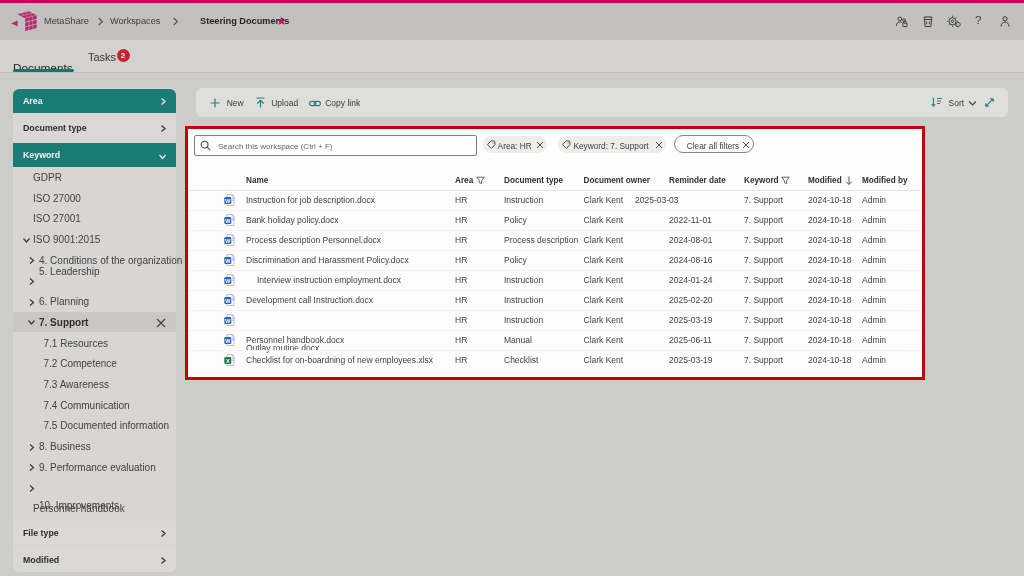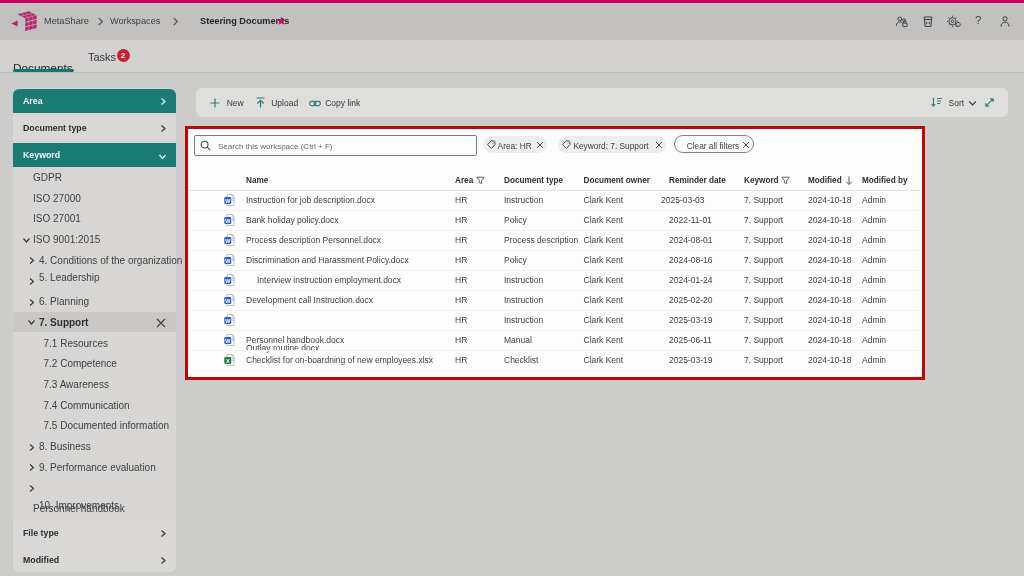--- a/index.html
+++ b/index.html
@@ -123,21 +123,21 @@
     <path d="M1.5,1.5 L4.5,5 L7.5,1.5"></path>
   </svg>
 <div class="titem" style="left:33px; top:234px; ">ISO 9001:2015</div>
 <svg class="abs" style="left:28px; top:256px;" width="7" height="9" viewBox="0 0 7 9" fill="none" stroke="#3a3a3a" stroke-width="1.2">
     <path d="M2,1.5 L5.5,4.5 L2,7.5"></path>
   </svg>
 <div class="titem" style="left:39px; top:255px; ">4. Conditions of the organization</div>
 <svg class="abs" style="left:28px; top:277px;" width="7" height="9" viewBox="0 0 7 9" fill="none" stroke="#3a3a3a" stroke-width="1.2">
     <path d="M2,1.5 L5.5,4.5 L2,7.5"></path>
   </svg>
-<div class="titem" style="left:39px; top:272px; ">5. Leadership</div>
+<div class="titem" style="left:39px; top:266px; ">5. Leadership</div>
 <svg class="abs" style="left:28px; top:298px;" width="7" height="9" viewBox="0 0 7 9" fill="none" stroke="#3a3a3a" stroke-width="1.2">
     <path d="M2,1.5 L5.5,4.5 L2,7.5"></path>
   </svg>
 <div class="titem" style="left:39px; top:296px; ">6. Planning</div>
 <div class="abs sel" style="top:312px;"></div>
 <svg class="abs" style="left:156px; top:318px;" width="10" height="10" viewBox="0 0 10 10" stroke="#3f3f3f" stroke-width="1.1">
     <path d="M1,1 L9,9 M9,1 L1,9"></path>
   </svg>
 <svg class="abs" style="left:27px; top:319px;" width="9" height="7" viewBox="0 0 9 7" fill="none" stroke="#3a3a3a" stroke-width="1.2">
     <path d="M1.5,1.5 L4.5,5 L7.5,1.5"></path>
@@ -253,21 +253,21 @@
     <path d="M8.2,0.5 v1.8 h1.8" fill="none" stroke="#b3b3b3" stroke-width="0.8"></path>
     <rect x="8" y="3.8" width="2.6" height="1.1" fill="#9dc3eb"></rect>
     <rect x="8" y="5.6" width="2.6" height="1.1" fill="#9dc3eb"></rect>
     <rect x="0.3" y="3" width="7" height="7" rx="1.3" fill="#2a5fc4"></rect>
     <text x="3.8" y="8.7" font-size="5.5" font-weight="bold" fill="#fff" text-anchor="middle" font-family="Liberation Sans">W</text>
   </svg>
 <div class="td" style="left:246px; top:195px;">Instruction for job description.docx</div>
 <div class="td" style="left:455px; top:195px;">HR</div>
 <div class="td" style="left:504px; top:195px;">Instruction</div>
 <div class="td" style="left:583.5px; top:195px;">Clark Kent</div>
-<div class="td" style="left:661px; top:195px;">2025-03-03</div>
+<div class="td" style="left:635px; top:195px;">2025-03-03</div>
 <div class="td" style="left:744px; top:195px;">7. Support</div>
 <div class="td" style="left:808px; top:195px;">2024-10-18</div>
 <div class="td" style="left:862px; top:195px;">Admin</div>
 <div class="hline" style="left:189px; top:210px; width:732px; background:#f2f2f2;"></div>
 <svg class="abs" style="left:223.5px; top:214px;" width="13" height="13" viewBox="0 0 13 13">
     <path d="M3,0.5 h5.2 l1.8,1.8 v9.2 h-7 z" fill="#fdfdfd" stroke="#b3b3b3" stroke-width="0.8"></path>
     <path d="M8.2,0.5 v1.8 h1.8" fill="none" stroke="#b3b3b3" stroke-width="0.8"></path>
     <rect x="8" y="3.8" width="2.6" height="1.1" fill="#9dc3eb"></rect>
     <rect x="8" y="5.6" width="2.6" height="1.1" fill="#9dc3eb"></rect>
     <rect x="0.3" y="3" width="7" height="7" rx="1.3" fill="#2a5fc4"></rect>

